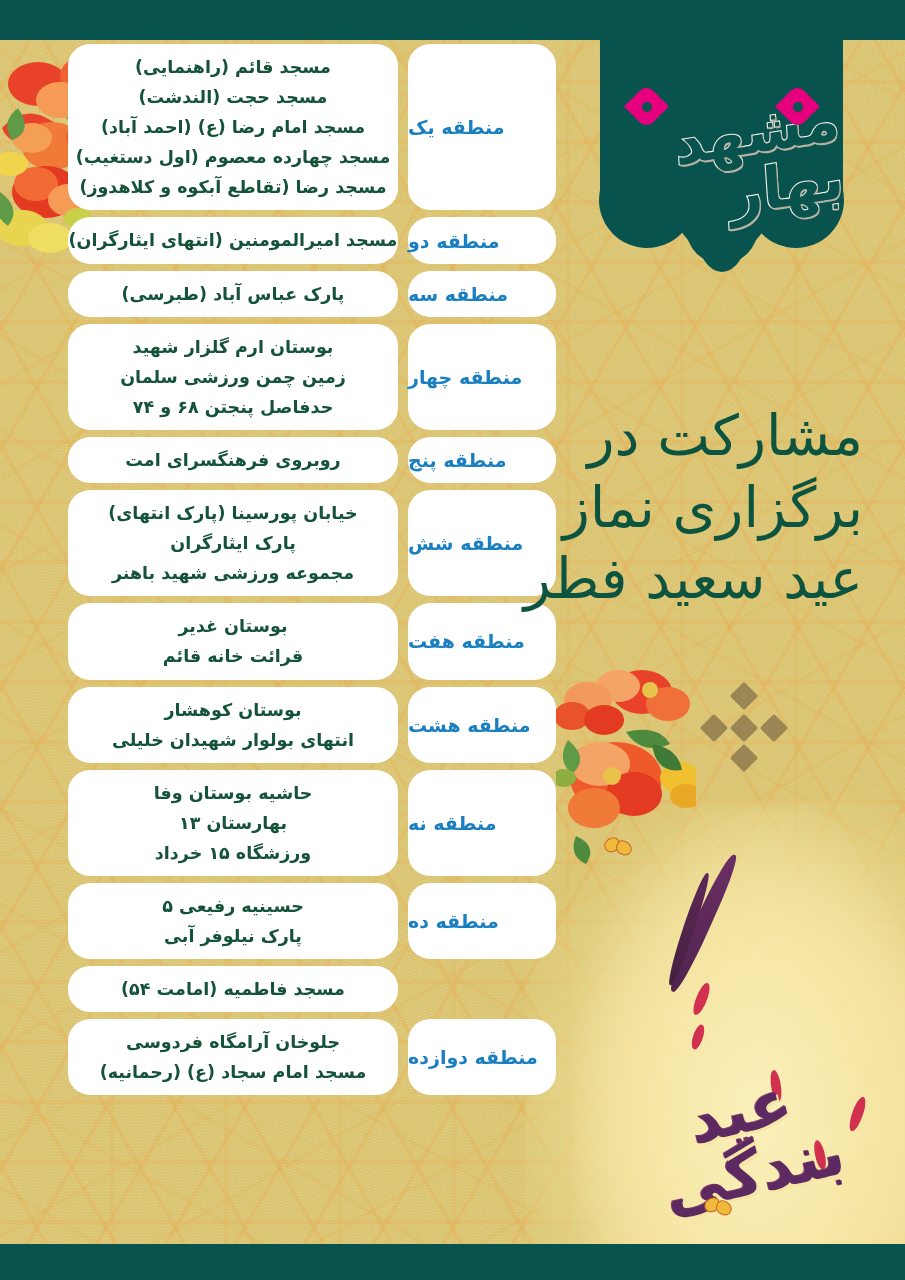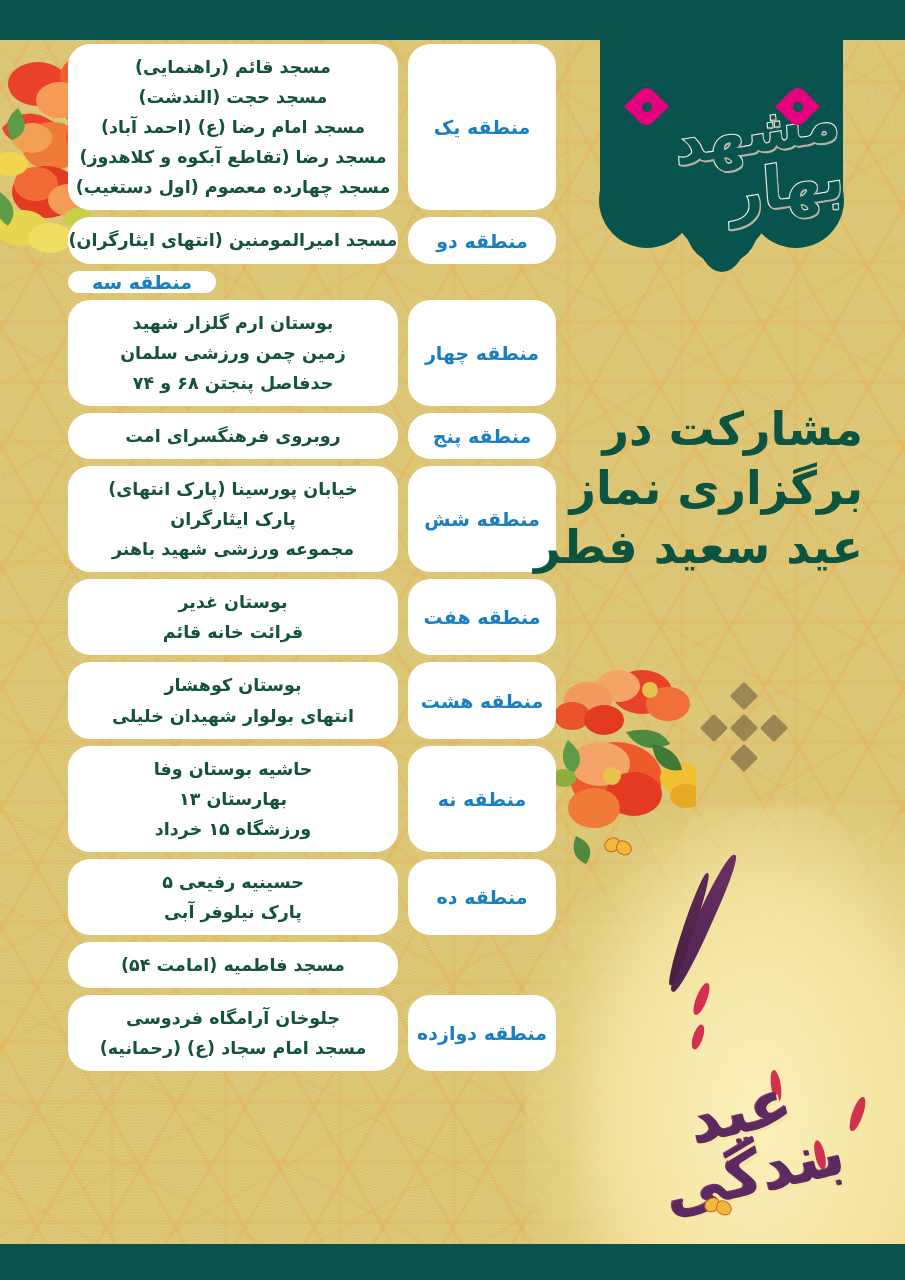--- a/index.html
+++ b/index.html
@@ -118,21 +118,21 @@
     line-height:1;
     text-shadow:1px 2px 0 #b9b2a3;
   }
 
   
   .title-block{
     position:absolute; right:42px; top:400px; width:300px; z-index:5;
     text-align:right; direction:rtl;
   }
   .title-block .line{
-    color:#0d5440; font-weight:700; font-size:46px; line-height:1.28;
+    color:#0d5440; font-weight:400; font-size:56px; line-height:1.28;
     letter-spacing:-1px; white-space:nowrap;
   }
 
   
   .diamonds{ position:absolute; left:694px; top:684px; width:100px; height:86px; z-index:5; }
   .diamonds b{
     position:absolute; width:20px; height:20px; background:#8e7a4e;
     transform:rotate(45deg); opacity:.85; border-radius:2px;
   }
   .diamonds b.d1{ left:40px; top:2px; }
@@ -152,21 +152,21 @@
   }
   .row .places{
     width:330px; flex:0 0 330px; padding:8px 14px;
     color:#15523a; font-weight:700; font-size:17.5px; line-height:1.72;
     text-align:center;
   }
   .row .places .addr{ white-space:nowrap; }
   .row{ justify-content:flex-start; margin-right:0; }
   .rows-wrap{ position:absolute; left:68px; top:44px; width:500px; z-index:4; }
   .rows-wrap .row{ display:flex; flex-direction:row-reverse; gap:10px; margin-bottom:7px; }
-  .rows-wrap .row .zone{ order:2; }
+  .rows-wrap .row .zone{ order:2;align-items:flex-end; }
 
   
   .flowers{ position:absolute; z-index:3; pointer-events:none; }
 
   
   .flowers.tl{ left:-6px; top:42px; width:150px; height:235px; }
   
   .flowers.mr{ left:556px; top:658px; width:140px; height:210px; }
 
   
@@ -362,36 +362,39 @@
       <i></i>
     </div>
 
 
   <div class="rows-wrap">
       <div class="row">
         <div class="places">
           <div class="addr">مسجد قائم (راهنمایی)</div>
           <div class="addr">مسجد حجت (الندشت)</div>
           <div class="addr">مسجد امام رضا (ع) (احمد آباد)</div>
+          <div class="addr">مسجد چهارده معصوم (اول دستغیب)</div>
           <div class="addr">مسجد رضا (تقاطع آبکوه و کلاهدوز)</div>
-          <div class="addr">مسجد چهارده معصوم (اول دستغیب)</div>
         </div>
         <div class="zone">
           <span>منطقه یک</span>
         </div>
       </div>
       <div class="row">
         <div class="places">
           <div class="addr">مسجد امیرالمومنین (انتهای ایثارگران)</div>
         </div>
         <div class="zone">
           <span>منطقه دو</span>
         </div>
       </div>
       <div class="row">
+        <div class="places">
+          <div class="addr">پارک عباس آباد (طبرسی)</div>
+        </div>
         <div class="zone">
           <span>منطقه سه</span>
         </div>
       </div>
       <div class="row">
         <div class="places">
           <div class="addr">بوستان ارم گلزار شهید</div>
           <div class="addr">زمین چمن ورزشی سلمان</div>
           <div class="addr">حدفاصل پنجتن ۶۸ و ۷۴</div>
         </div>

